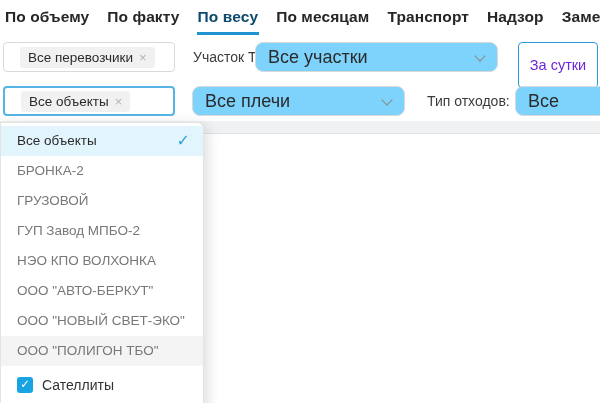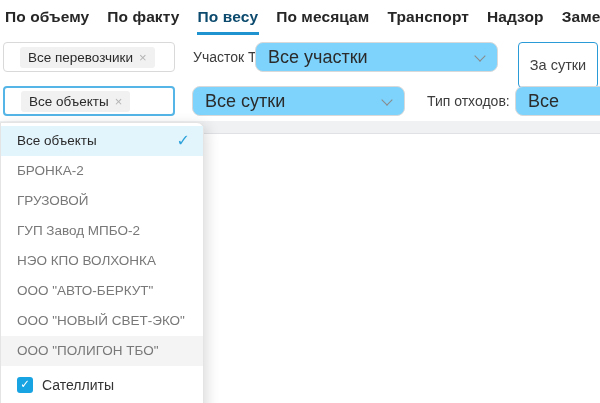--- a/index.html
+++ b/index.html
@@ -36,21 +36,21 @@
   .selectbox {
     position:absolute; height:30px; background:#7dd3fc; border:1px solid #d9d9d9; border-radius:8px;
     font-size:18px; color:#2b2b2b; line-height:28px; padding:0 28px 0 12px; cursor:pointer; white-space:nowrap;
   }
   .chev {
     position:absolute; right:13px; top:9px; width:8px; height:8px;
     border-right:1.3px solid #8a8a8a; border-bottom:1.3px solid #8a8a8a; transform:rotate(45deg);
   }
   .btn-period {
     position:absolute; left:518px; top:42px; width:80px; height:46px;
-    border:1px solid #2b9bd7; border-radius:4px; background:#fff; color:#404040;
+    border:1px solid #2b9bd7; border-radius:4px; background:#fff; color:#6d28d9;
     font-size:14.5px; line-height:28px; text-align:center; cursor:pointer;
     font-family:"Liberation Sans","DejaVu Sans",sans-serif;
   }
 
   
   .content-band {
     position:absolute; left:0; top:121px; width:600px; height:13px;
     background:#eff1f3; border-bottom:1px solid #dfe1e4;
   }
 
@@ -111,21 +111,21 @@
   <button class="btn-period">За сутки</button>
 
   <div class="tagbox focused" style="left:3px; top:86px; width:172px;">
     <span class="chip">
       <span>Все объекты</span>
       <span class="remove">×</span>
     </span>
   </div>
 
   <div class="selectbox" style="left:192px; top:86px; width:213px;">
-    <span>Все сутки</span>
+    <span>Все плечи</span>
     <span class="chev"></span>
   </div>
 
   <div class="flabel" style="left:427px; top:86px;">Тип отходов:</div>
 
   <div class="selectbox" style="left:515px; top:86px; width:100px;">
     <span>Все</span>
   </div>
 
   <div class="content-band"></div>

